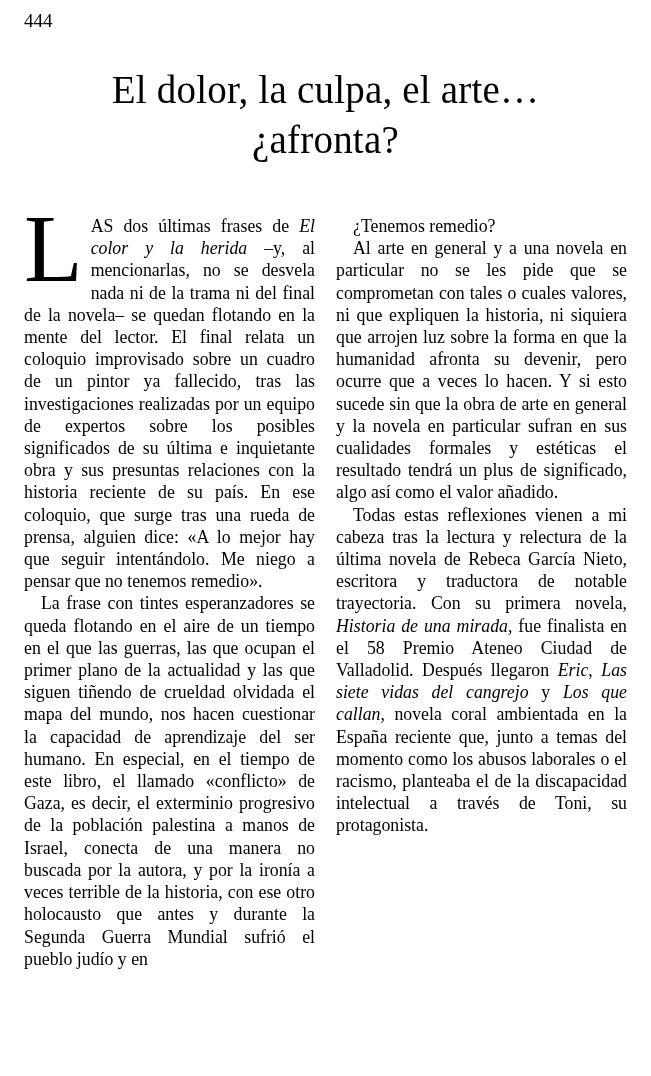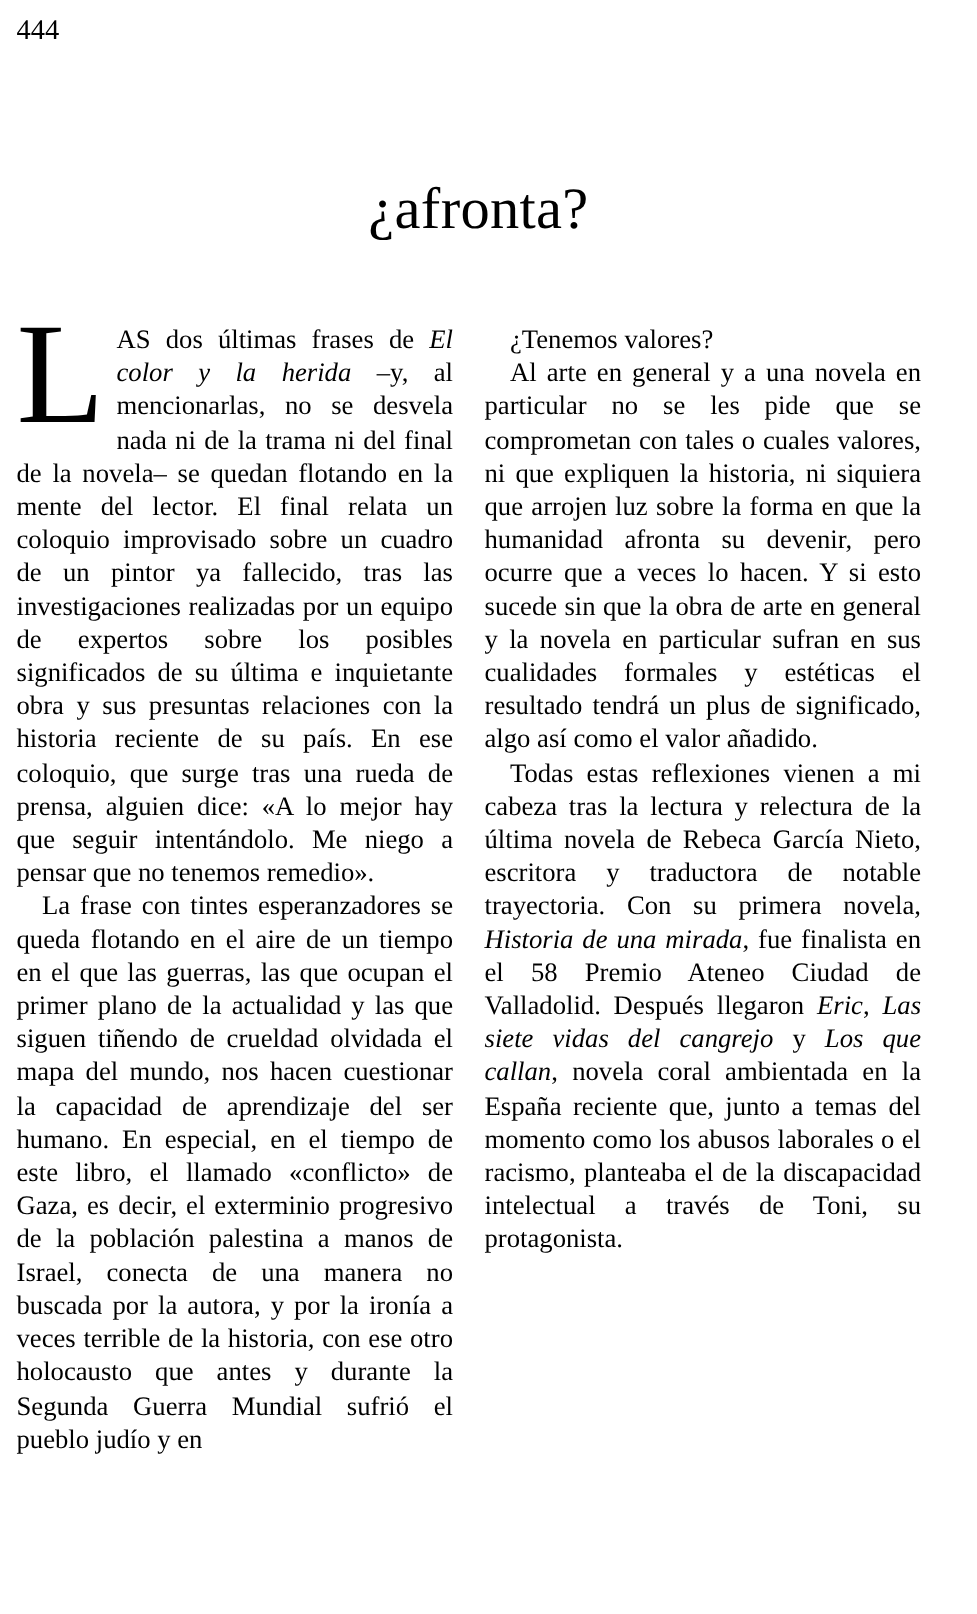--- a/index.html
+++ b/index.html
@@ -11,21 +11,21 @@
   body {
     width: 651px;
     height: 1076px;
     overflow: hidden;
     font-family: "Liberation Serif", serif;
   }
   .page {
     box-sizing: border-box;
     width: 651px;
     height: 1075px;
-    padding: 10px 24px 0 11px;
+    padding: 10px 24px 0 24px;
   }
   .page-number {
     font-size: 19px;
     line-height: 21px;
   }
   .title {
     margin: 34px 0 0 0;
     text-align: center;
     font-weight: normal;
     font-size: 39px;
@@ -58,25 +58,25 @@
     height: 66px;
     margin: 1px 8px 0 0;
   }
   em { font-style: italic; }
 </style>
 </head>
 <body>
 
 <div class="page">
   <div class="page-number">444</div>
-  <h1 class="title"><br><span>¿afronta?</span></h1>
+  <h1 class="title"><span>El dolor, la culpa, el arte…</span><br><span>¿afronta?</span></h1>
   <div class="columns">
     <div class="column" id="col-left">
         <p><span class="drop-cap">L</span><span>AS dos últimas frases de </span><em>El color y la herida</em><span> –y, al mencionarlas, no se desvela nada ni de la trama ni del final de la novela– se quedan flotando en la mente del lector. El final relata un coloquio improvisado sobre un cuadro de un pintor ya fallecido, tras las investigaciones realizadas por un equipo de expertos sobre los posibles significados de su última e inquietante obra y sus presuntas relaciones con la historia reciente de su país. En ese coloquio, que surge tras una rueda de prensa, alguien dice: «A lo mejor hay que seguir intentándolo. Me niego a pensar que no tenemos remedio».</span></p>
         <p class="indent"><span>La frase con tintes esperanzadores se queda flotando en el aire de un tiempo en el que las guerras, las que ocupan el primer plano de la actualidad y las que siguen tiñendo de crueldad olvidada el mapa del mundo, nos hacen cuestionar la capacidad de aprendizaje del ser humano. En especial, en el tiempo de este libro, el llamado «conflicto» de Gaza, es decir, el exterminio progresivo de la población palestina a manos de Israel, conecta de una manera no buscada por la autora, y por la ironía a veces terrible de la historia, con ese otro holocausto que antes y durante la Segunda Guerra Mundial sufrió el pueblo judío y en</span></p>
       </div>
     <div class="column" id="col-right">
-        <p class="indent"><span>¿Tenemos valores?</span></p>
+        <p class="indent"><span>¿Tenemos remedio?</span></p>
         <p class="indent"><span>Al arte en general y a una novela en particular no se les pide que se comprometan con tales o cuales valores, ni que expliquen la historia, ni siquiera que arrojen luz sobre la forma en que la humanidad afronta su devenir, pero ocurre que a veces lo hacen. Y si esto sucede sin que la obra de arte en general y la novela en particular sufran en sus cualidades formales y estéticas el resultado tendrá un plus de significado, algo así como el valor añadido.</span></p>
         <p class="indent"><span>Todas estas reflexiones vienen a mi cabeza tras la lectura y relectura de la última novela de Rebeca García Nieto, escritora y traductora de notable trayectoria. Con su primera novela, </span><em>Historia de una mirada</em><span>, fue finalista en el 58 Premio Ateneo Ciudad de Valladolid. Después llegaron </span><em>Eric</em><span>, </span><em>Las siete vidas del cangrejo</em><span> y </span><em>Los que callan</em><span>, novela coral ambientada en la España reciente que, junto a temas del momento como los abusos laborales o el racismo, planteaba el de la discapacidad intelectual a través de Toni, su protagonista.</span></p>
       </div>
   </div>
 </div>
 
 </body></html>

